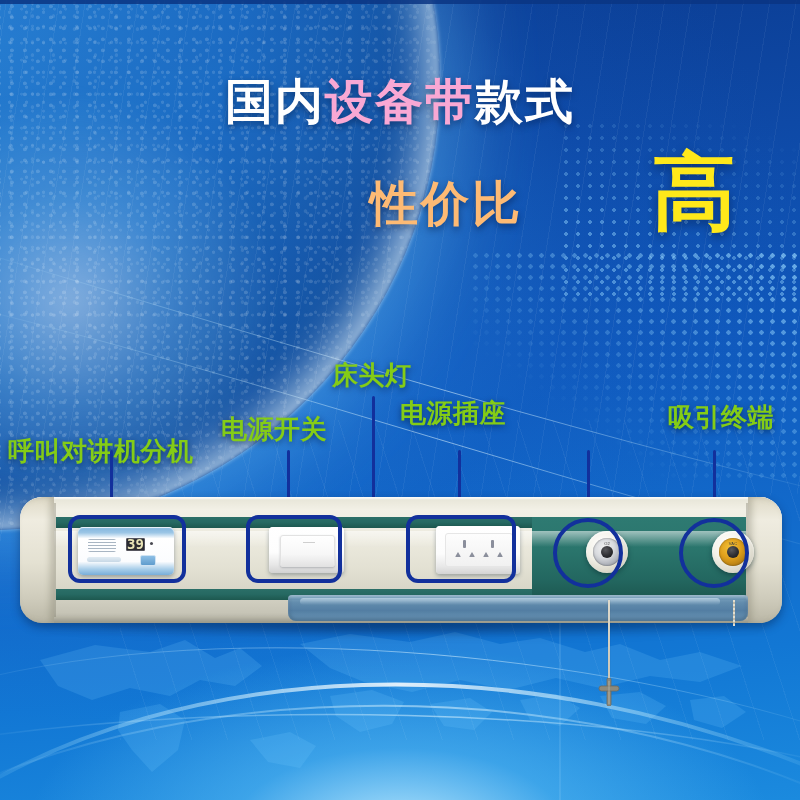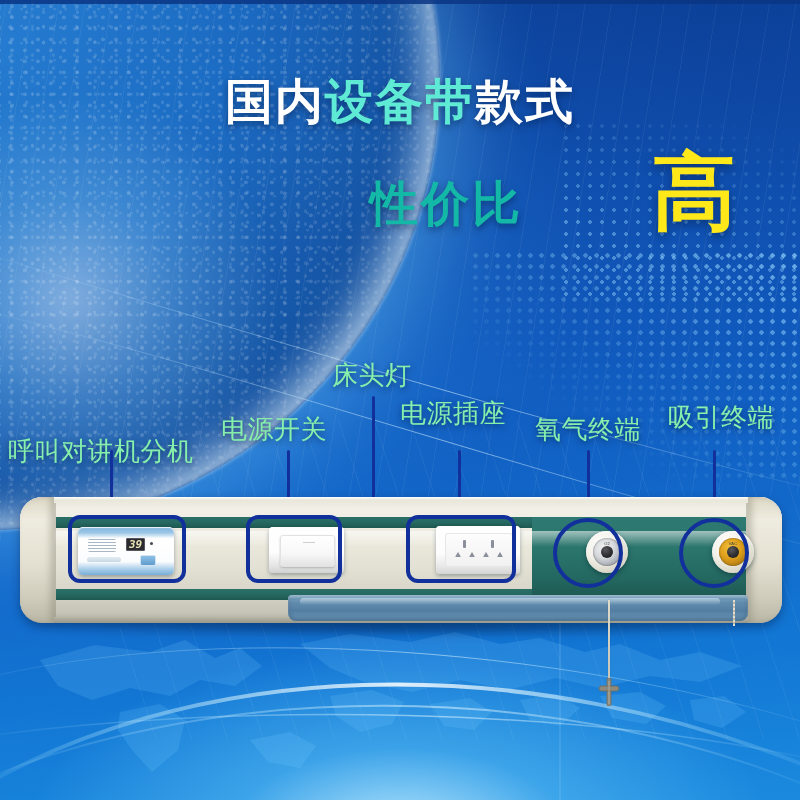--- a/index.html
+++ b/index.html
@@ -86,36 +86,36 @@
   .topbar{position:absolute;left:0;top:0;width:800px;height:4px;background:#0a3583;opacity:.85;}
 
   
   .headline{position:absolute;left:0;top:78px;width:800px;text-align:center;}
   .hl1{
     font-size:48px;font-weight:bold;letter-spacing:2px;line-height:1;
     white-space:nowrap;
     text-shadow:0 3px 7px rgba(4,26,70,.55);
   }
   .hl1 .w{color:#ffffff;}
-  .hl1 .y{color:#5eead4;text-align:right;}
+  .hl1 .y{color:#f9a8d4;text-align:right;}
   .hl2row{position:absolute;left:0;top:150px;width:800px;}
   .hl2{
     position:absolute;left:370px;top:22px;
-    font-size:48px;font-weight:bold;color:#14b8a6;letter-spacing:3px;
+    font-size:48px;font-weight:bold;color:#fdba74;letter-spacing:3px;
     text-shadow:0 3px 7px rgba(4,26,70,.55);
   }
   .hl3{
     position:absolute;left:652px;top:0px;
     font-size:84px;font-weight:bold;color:#ffe81a;line-height:1;
     text-shadow:0 4px 10px rgba(4,26,70,.5);
   }
 
   
   .callout-label{
-    position:absolute;color:#86efac;font-weight:normal;font-size:26px;
+    position:absolute;color:#84cc16;font-weight:bold;font-size:26px;
     white-space:nowrap;letter-spacing:.5px;
     text-shadow:0 2px 6px rgba(3,24,66,.65);
   }
   
   .callout-line{position:absolute;width:3px;background:#12309c;border-radius:2px;}
 
   
   .panel-wrap{position:absolute;left:20px;top:497px;width:762px;height:140px;}
   .panel-shadow{
     position:absolute;left:14px;top:120px;width:740px;height:20px;
@@ -173,23 +173,22 @@
     box-shadow:0 2px 4px rgba(40,60,80,.4), inset 0 1px 1px rgba(255,255,255,.9);
   }
   .ic-speaker{
     position:absolute;left:10px;top:12px;width:28px;height:13px;
     background-image:repeating-linear-gradient(180deg, rgba(120,140,160,.75) 0 1px, transparent 1px 3px);
     border-radius:2px;opacity:.85;
   }
   .ic-display{
     position:absolute;left:48px;top:11px;width:17px;height:11px;border-radius:1px;
     background:#2a2a30;border:1px solid #55555e;
-    color:#e9e4b6;font-size:11px;font-weight:bold;line-height:11px;text-align:center;
+    color:#e9e4b6;font-size:14px;font-weight:bold;line-height:11px;text-align:center;
     font-family:"DejaVu Sans Mono","Liberation Mono",monospace;
-    font-style:italic;
   }
   .ic-dot{position:absolute;left:72px;top:15px;width:3px;height:3px;border-radius:50%;background:#4a4a52;}
   .ic-btn{
     position:absolute;left:62px;top:28px;width:14px;height:9px;border-radius:2px;
     background:linear-gradient(180deg,#8dbfe6,#5f9ccd);border:1px solid #cfe3f3;
   }
   .ic-slot{
     position:absolute;left:9px;top:30px;width:34px;height:5px;border-radius:3px;
     background:linear-gradient(180deg,#e2ecf4,#c7d8e6);
   }
@@ -327,21 +326,20 @@
   </div>
   <div class="hl2row">
     <div class="hl2">性价比</div>
     <div class="hl3">高</div>
   </div>
 
   <div class="callout-label" style="left:8px;top:412px;margin-top:22px;">呼叫对讲机分机</div>
   <div class="callout-label" style="left:221px;top:412px;">电源开关</div>
   <div class="callout-label" style="left:332px;top:358px;">床头灯</div>
   <div class="callout-label" style="left:400px;top:396px;">电源插座</div>
-  <div class="callout-label" style="left:535px;top:412px;">氧气终端</div>
   <div class="callout-label" style="left:668px;top:400px;">吸引终端</div>
 
   <div class="callout-line" style="left:110px;top:450px;height:65px;"></div>
   <div class="callout-line" style="left:287px;top:450px;height:65px;"></div>
   <div class="callout-line" style="left:372px;top:396px;height:222px;"></div>
   <div class="callout-line" style="left:458px;top:450px;height:65px;"></div>
   <div class="callout-line" style="left:587px;top:450px;height:78px;"></div>
   <div class="callout-line" style="left:713px;top:450px;height:78px;"></div>
 
   <div class="panel-wrap">

